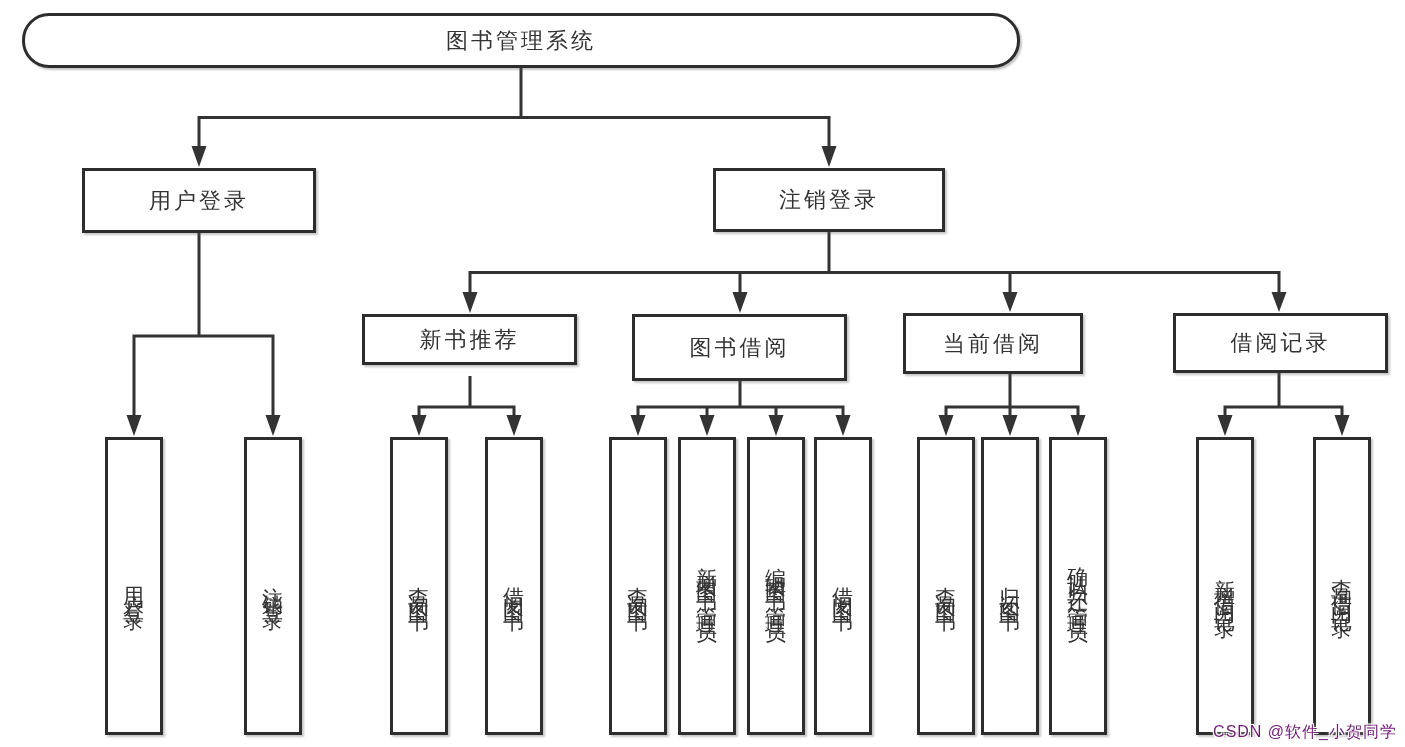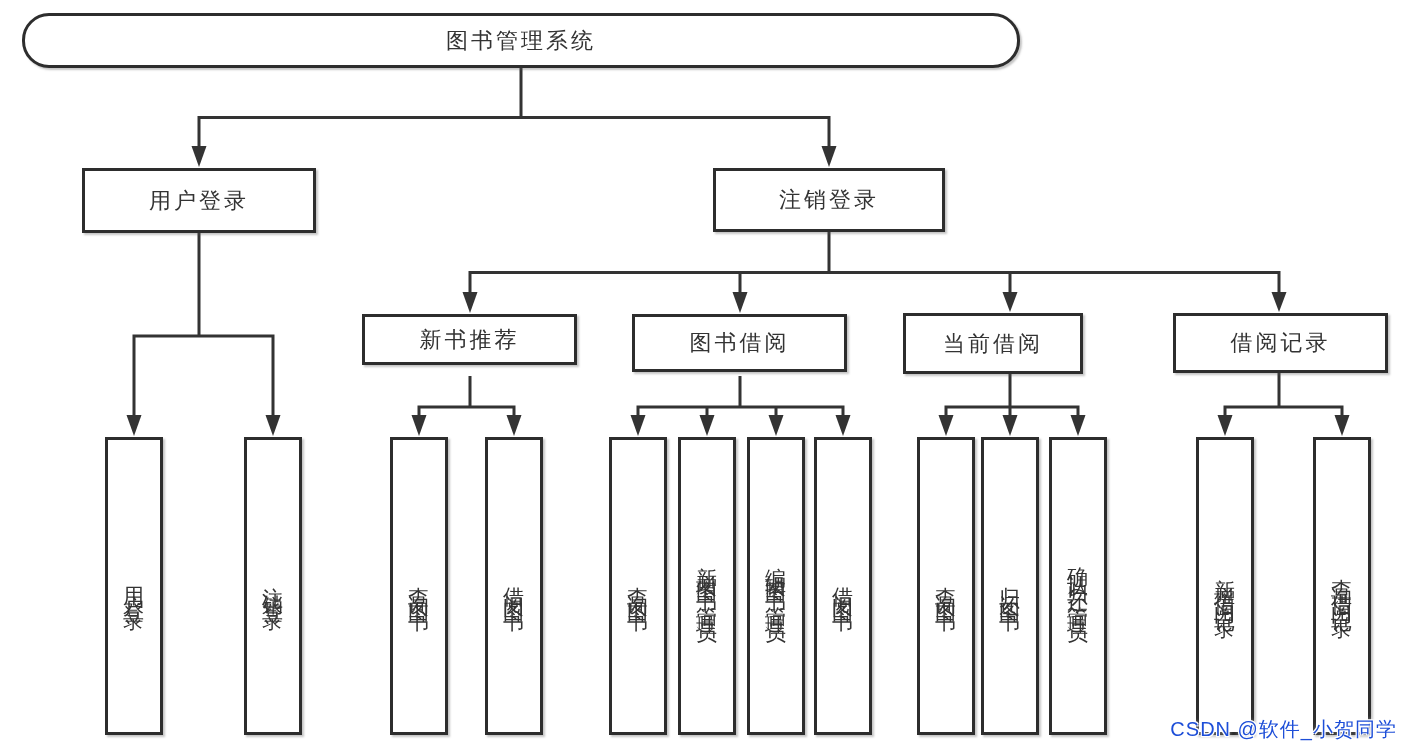--- a/index.html
+++ b/index.html
@@ -48,22 +48,22 @@
     text-orientation: mixed;
     font-size: 21px;
     letter-spacing: 8px;
     line-height: 1;
     white-space: nowrap;
   }
   .watermark {
     position: absolute;
     right: 8px;
     bottom: 4px;
-    font-size: 20px;
-    color: #1d4ed8;
+    font-size: 16px;
+    color: #701a75;
     letter-spacing: 1px;
     text-shadow: 1px 1px 0 #ffffff, -1px -1px 0 #ffffff, 1px -1px 0 #ffffff, -1px 1px 0 #ffffff, 0 0 4px #ffffff;
     white-space: nowrap;
   }
 </style>
 </head>
 <body>
 
 <div id="canvas">
 
@@ -110,21 +110,21 @@
   <div class="hbox" style="left:82px; top:168px; width:234px; height:65px;">
     <span>用户登录</span>
   </div>
   <div class="hbox" style="left:713px; top:168px; width:232px; height:64px;">
     <span>注销登录</span>
   </div>
 
   <div class="hbox" style="left:362px; top:314px; width:215px; height:51px;">
     <span>新书推荐</span>
   </div>
-  <div class="hbox" style="left:632px; top:314px; width:215px; height:58px;">
+  <div class="hbox" style="left:632px; top:314px; width:215px; height:67px;">
     <span>图书借阅</span>
   </div>
   <div class="hbox" style="left:903px; top:313px; width:180px; height:61px;">
     <span>当前借阅</span>
   </div>
   <div class="hbox" style="left:1173px; top:313px; width:215px; height:60px;">
     <span>借阅记录</span>
   </div>
 
   <div class="vbox" style="left:105px;">

